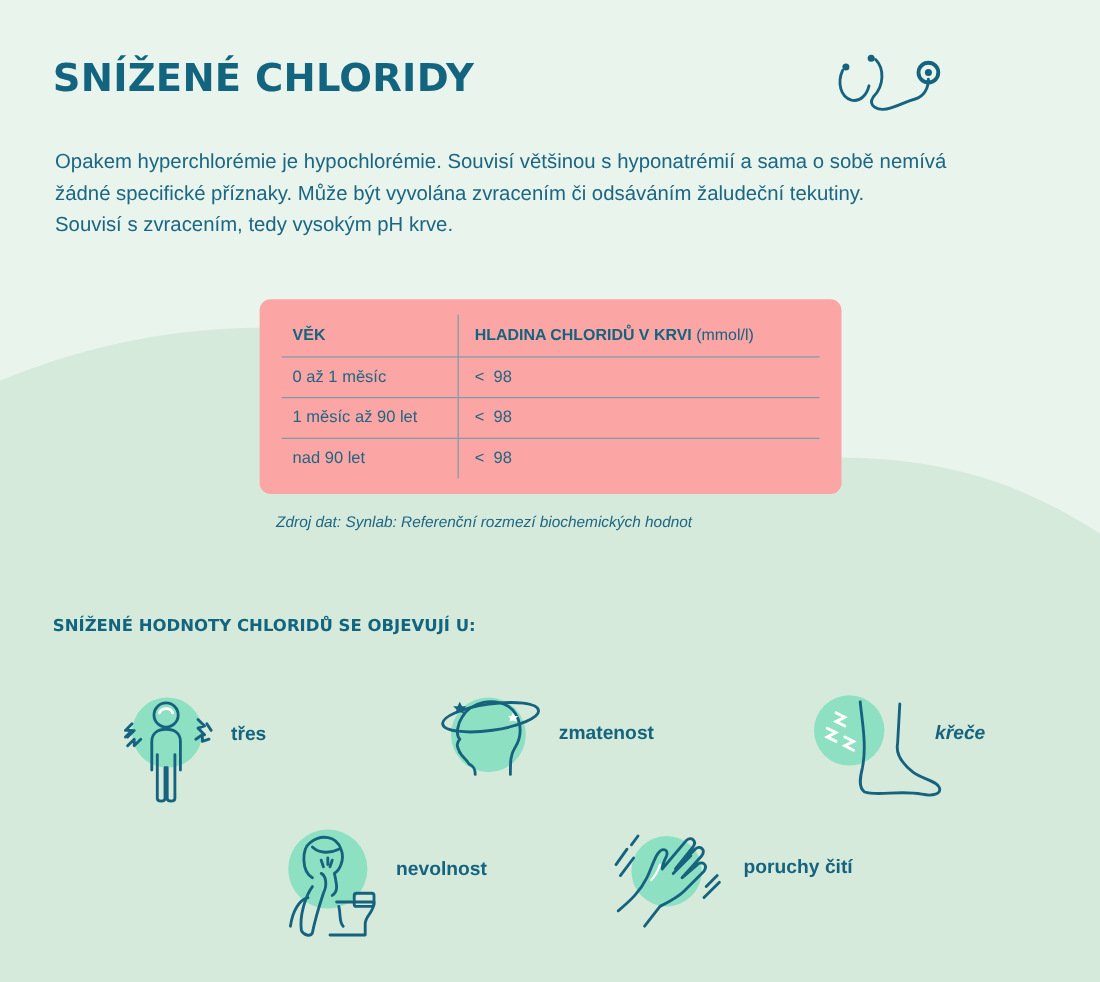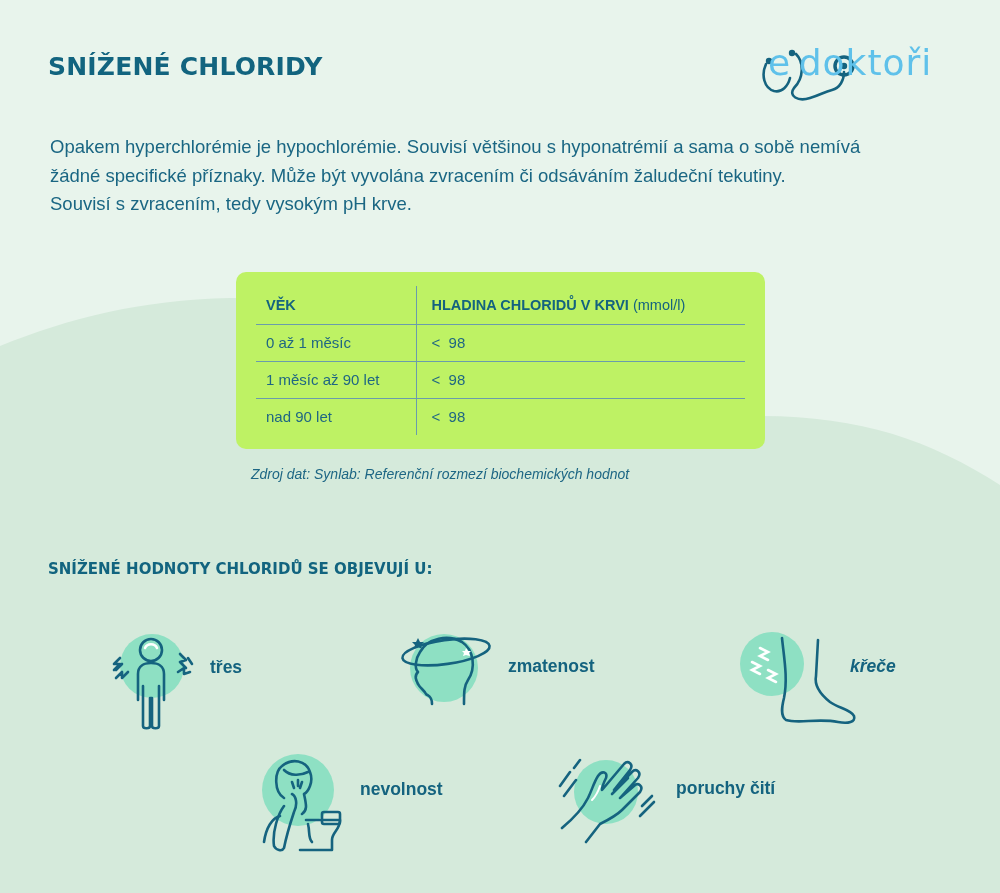--- a/index.html
+++ b/index.html
@@ -9,36 +9,36 @@
     background: #e8f4ec;
     font-family: "Liberation Sans", "DejaVu Sans", sans-serif;
     color: #14637f;
   }
   .bg-wave { position: absolute; left: 0; top: 0; width: 1000px; height: 893px; z-index: 0; }
   .layer { position: absolute; z-index: 1; }
 
   .title {
     left: 48px; top: 52px;
     font-family: "DejaVu Sans", sans-serif;
-    font-weight: bold; font-size: 25px; letter-spacing: 0.2px;
+    font-weight: bold; font-size: 35px; letter-spacing: 0.2px;
     color: #12647f;
   }
   .logo { left: 758px; top: 40px; width: 200px; height: 62px; }
   .logo-text {
     position: absolute; left: 6px; top: 2px;
     font-family: "DejaVu Sans", sans-serif;
     font-size: 36px; color: #5fc1ea; letter-spacing: 0.5px;
   }
   .intro {
     left: 50px; top: 133px; width: 900px;
     font-size: 18.5px; line-height: 28.5px; color: #1a6683;
   }
   .card {
     left: 236px; top: 272px; width: 529px; height: 177px;
-    background: #bef264; border-radius: 10px;
+    background: #fca5a5; border-radius: 10px;
   }
   table.ref {
     position: absolute; left: 20px; top: 14px; width: 489px;
     border-collapse: collapse;
     font-size: 15px; color: #1f6683;
   }
   table.ref th {
     text-align: left; font-weight: bold; font-size: 14.5px; color: #14637f;
     height: 38px; padding: 0 10px; border-bottom: 1px solid #6a9cab;
   }
@@ -79,21 +79,20 @@
   <svg width="200" height="62" viewBox="0 0 200 62" style="position:absolute;left:0;top:0;">
 
     <path class="ln" d="M8,24 C3,35 6,48 16,51 C24,53 30,46 32,38" stroke="#14637f"></path>
     <path class="ln" d="M38,14 C46,22 46,38 36,48 C30,56 40,62 52,58 C62,55 66,52 74,50 C82,48 86,40 86,32" stroke="#14637f"></path>
     <circle cx="11" cy="21" r="3.2" fill="#14637f"></circle>
     <circle cx="34" cy="13" r="3.2" fill="#14637f"></circle>
 
     <circle cx="86" cy="26" r="9" fill="none" stroke="#14637f" stroke-width="3.5"></circle>
     <circle cx="86" cy="26" r="3.2" fill="#14637f"></circle>
   </svg>
-  <span class="logo-text"><span style="margin-left:4px;">e</span><span style="display:inline-block;width:8px;"></span><span style="letter-spacing:1px;">doktoři</span></span>
 </div>
 
 <div class="layer intro">
   <div>Opakem hyperchlorémie je hypochlorémie. Souvisí většinou s hyponatrémií a sama o sobě nemívá</div>
   <div>žádné specifické příznaky. Může být vyvolána zvracením či odsáváním žaludeční tekutiny.</div>
   <div>Souvisí s zvracením, tedy vysokým pH krve.</div>
 </div>
 
 <div class="layer card">
   <table class="ref">

